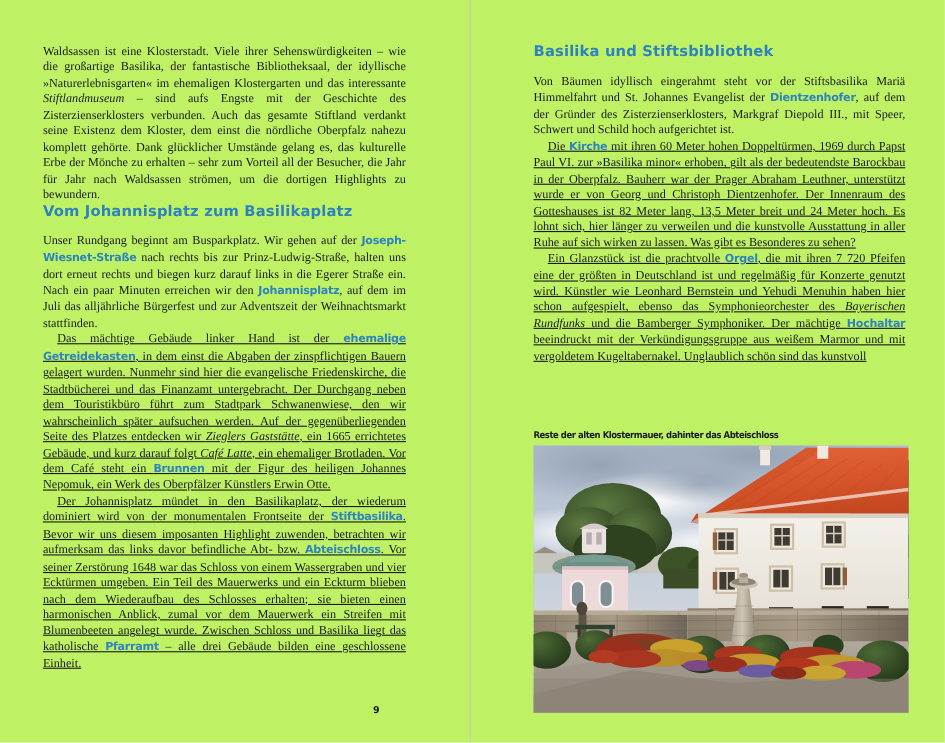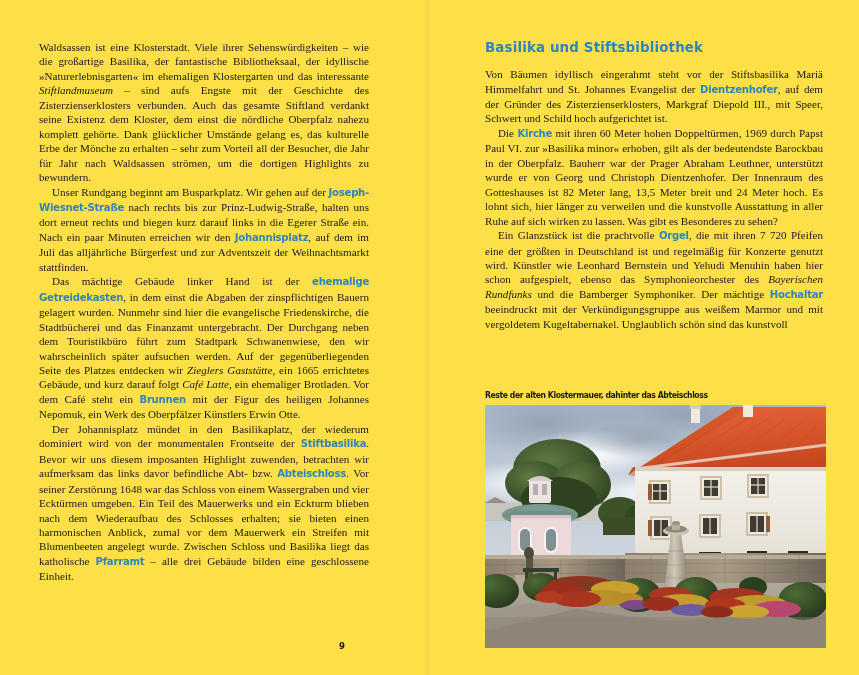--- a/index.html
+++ b/index.html
@@ -10,21 +10,21 @@
     width: 859px;
     height: 675px;
     background: #ffffff;
     font-family: "Liberation Serif", serif;
     overflow: hidden;
   }
   .spread {
     position: relative;
     width: 859px;
     height: 675px;
-    background: #fde047;
+    background: #bef264;
   }
   .spine {
     position: absolute;
     left: 427px;
     top: 0;
     width: 1px;
     height: 675px;
     background: #c9c9c9;
   }
 
@@ -54,21 +54,21 @@
     font-family: "Liberation Serif", serif;
     font-size: 11.1px;
     line-height: 14.45px;
     color: #19191b;
     text-align: justify;
     margin: 0;
     hyphens: manual;
     -webkit-hyphens: manual;
     word-spacing: -0.1px;
   }
-  p.body + p.body { text-indent: 13px; }
+  p.body + p.body { text-indent: 13px; text-decoration: underline; }
 
   .kw {
     font-family: "DejaVu Sans", sans-serif;
     font-weight: bold;
     font-size: 10.1px;
     color: #2f83bd;
     letter-spacing: -0.25px;
   }
   .it { font-style: italic; }
 
@@ -113,20 +113,21 @@
 <body>
 
 <div class="spread">
 
   <div class="spine"></div>
 
   <div class="page page-left">
 
     <p class="body">Waldsassen ist eine Klosterstadt. Viele ihrer Sehenswürdigkeiten – wie die großartige Basilika, der fantastische Bibliotheksaal, der idyllische »Naturerlebnisgarten« im ehemaligen Klostergarten und das interessante <span class="it">Stiftlandmuseum</span> – sind aufs Engste mit der Geschichte des Zisterzienserklosters verbunden. Auch das gesamte Stiftland verdankt seine Existenz dem Kloster, dem einst die nördliche Oberpfalz nahezu komplett gehörte. Dank glücklicher Umstände gelang es, das kulturelle Erbe der Mönche zu erhalten – sehr zum Vorteil all der Besucher, die Jahr für Jahr nach Waldsassen strömen, um die dortigen Highlights zu bewundern.</p>
 
+    <h2 class="section-heading heading-gap-top">Vom Johannisplatz zum Basilikaplatz</h2>
 
     <p class="body">Unser Rundgang beginnt am Busparkplatz. Wir gehen auf der <span class="kw">Joseph-Wiesnet-Straße</span> nach rechts bis zur Prinz-Ludwig-Straße, halten uns dort erneut rechts und biegen kurz darauf links in die Egerer Straße ein. Nach ein paar Minuten erreichen wir den <span class="kw">Johannisplatz</span>, auf dem im Juli das alljährliche Bürgerfest und zur Adventszeit der Weihnachtsmarkt stattfinden.</p>
     <p class="body">Das mächtige Gebäude linker Hand ist der <span class="kw">ehemalige Getreidekasten</span>, in dem einst die Abgaben der zinspflichtigen Bauern gelagert wurden. Nunmehr sind hier die evangelische Friedenskirche, die Stadtbücherei und das Finanzamt untergebracht. Der Durchgang neben dem Touristikbüro führt zum Stadtpark Schwanenwiese, den wir wahrscheinlich später aufsuchen werden. Auf der gegenüberliegenden Seite des Platzes entdecken wir <span class="it">Zieglers Gaststätte</span>, ein 1665 errichtetes Gebäude, und kurz darauf folgt <span class="it">Café Latte</span>, ein ehemaliger Brotladen. Vor dem Café steht ein <span class="kw">Brunnen</span> mit der Figur des heiligen Johannes Nepomuk, ein Werk des Oberpfälzer Künstlers Erwin Otte.</p>
     <p class="body">Der Johannisplatz mündet in den Basilikaplatz, der wiederum dominiert wird von der monumentalen Frontseite der <span class="kw">Stiftbasilika</span>. Bevor wir uns diesem imposanten Highlight zuwenden, betrachten wir aufmerksam das links davor befindliche Abt- bzw. <span class="kw">Abteischloss</span>. Vor seiner Zerstörung 1648 war das Schloss von einem Wassergraben und vier Ecktürmen umgeben. Ein Teil des Mauerwerks und ein Eckturm blieben nach dem Wiederaufbau des Schlosses erhalten; sie bieten einen harmonischen Anblick, zumal vor dem Mauerwerk ein Streifen mit Blumenbeeten angelegt wurde. Zwischen Schloss und Basilika liegt das katholische <span class="kw">Pfarramt</span> – alle drei Gebäude bilden eine geschlossene Einheit.</p>
 
     <span class="folio folio-left">9</span>
   </div>
 
   <div class="page page-right">
 

